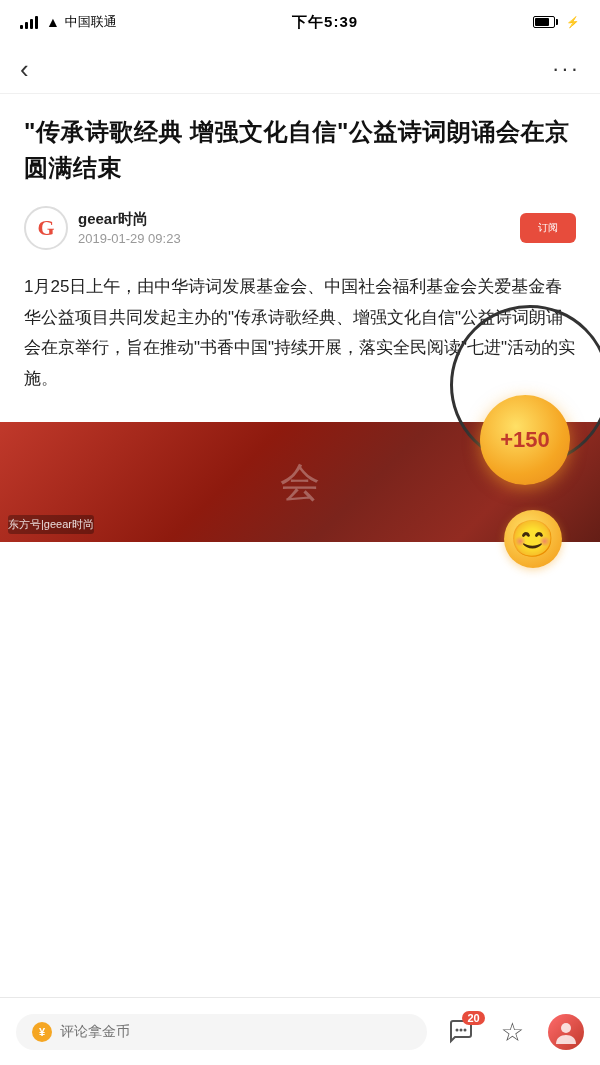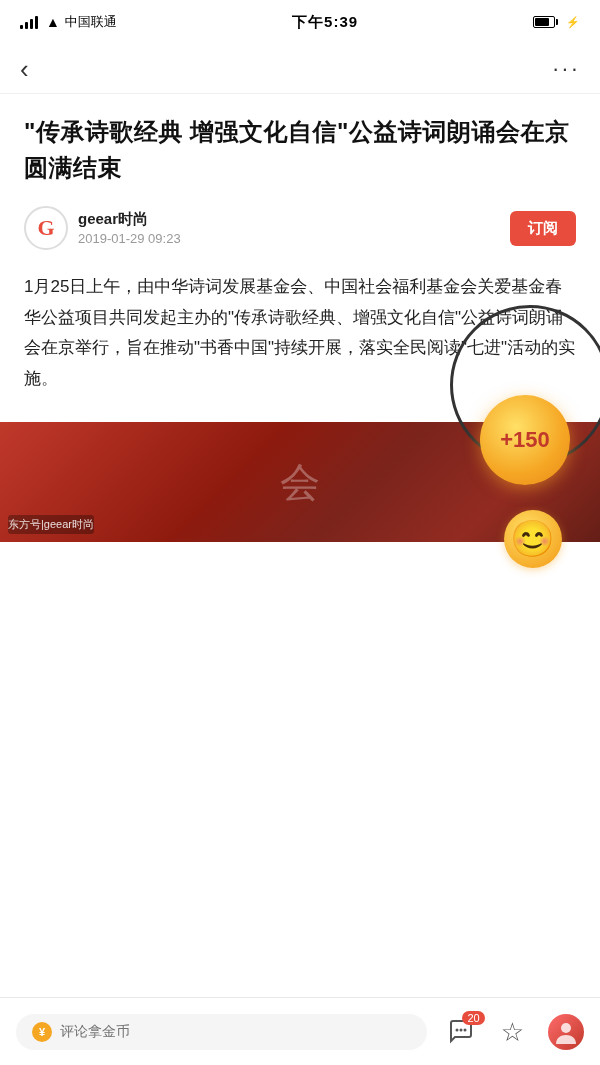--- a/index.html
+++ b/index.html
@@ -168,23 +168,23 @@
       font-size: 13px;
       color: #999;
       margin-top: 2px;
     }
     .subscribe-btn {
       background: #e74c3c;
       color: #fff;
       border: none;
       border-radius: 6px;
       padding: 8px 18px;
-      font-size: 15px;
+      font-size: 10px;
       cursor: pointer;
-      font-weight: 700;
+      font-weight: 400;
     }
 
     
     .article-body {
       font-size: 17px;
       line-height: 1.8;
       color: #222;
       margin-bottom: 28px;
       position: relative;
     }
@@ -328,21 +328,21 @@
       height: 28px;
     }
     .badge-count {
       position: absolute;
       top: -6px;
       right: -8px;
       background: #e74c3c;
       color: #fff;
       border-radius: 10px;
       font-size: 11px;
-      font-weight: 400;
+      font-weight: 700;
       padding: 1px 5px;
       min-width: 18px;
       text-align: center;
     }
 
     .star-icon {
       font-size: 26px;
       color: #555;
       line-height: 1;
     }

